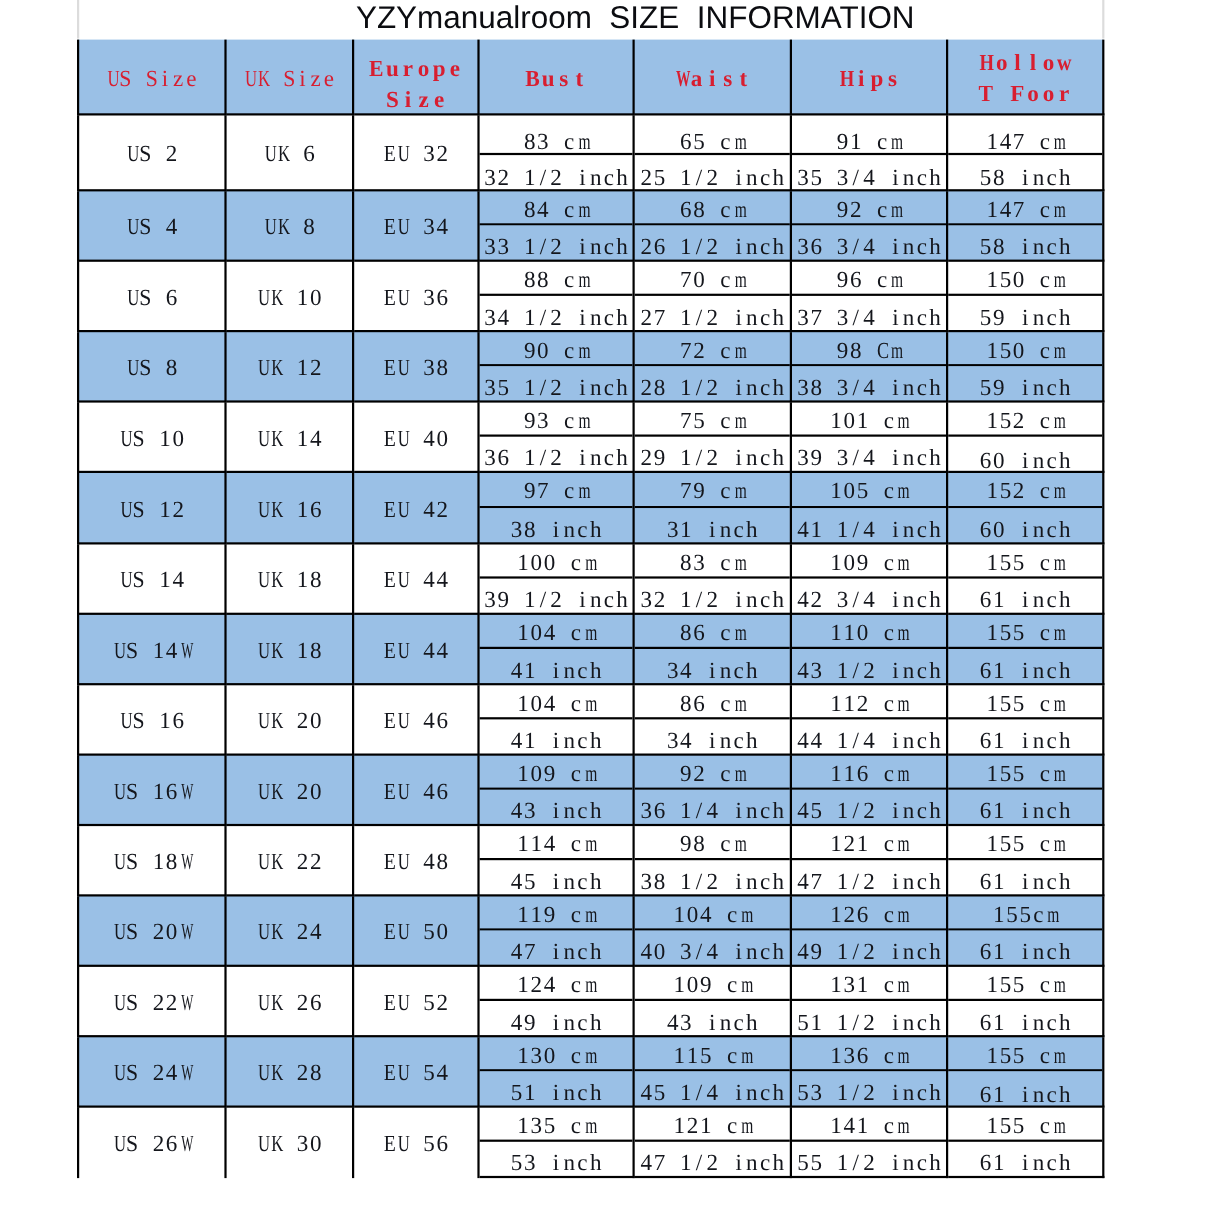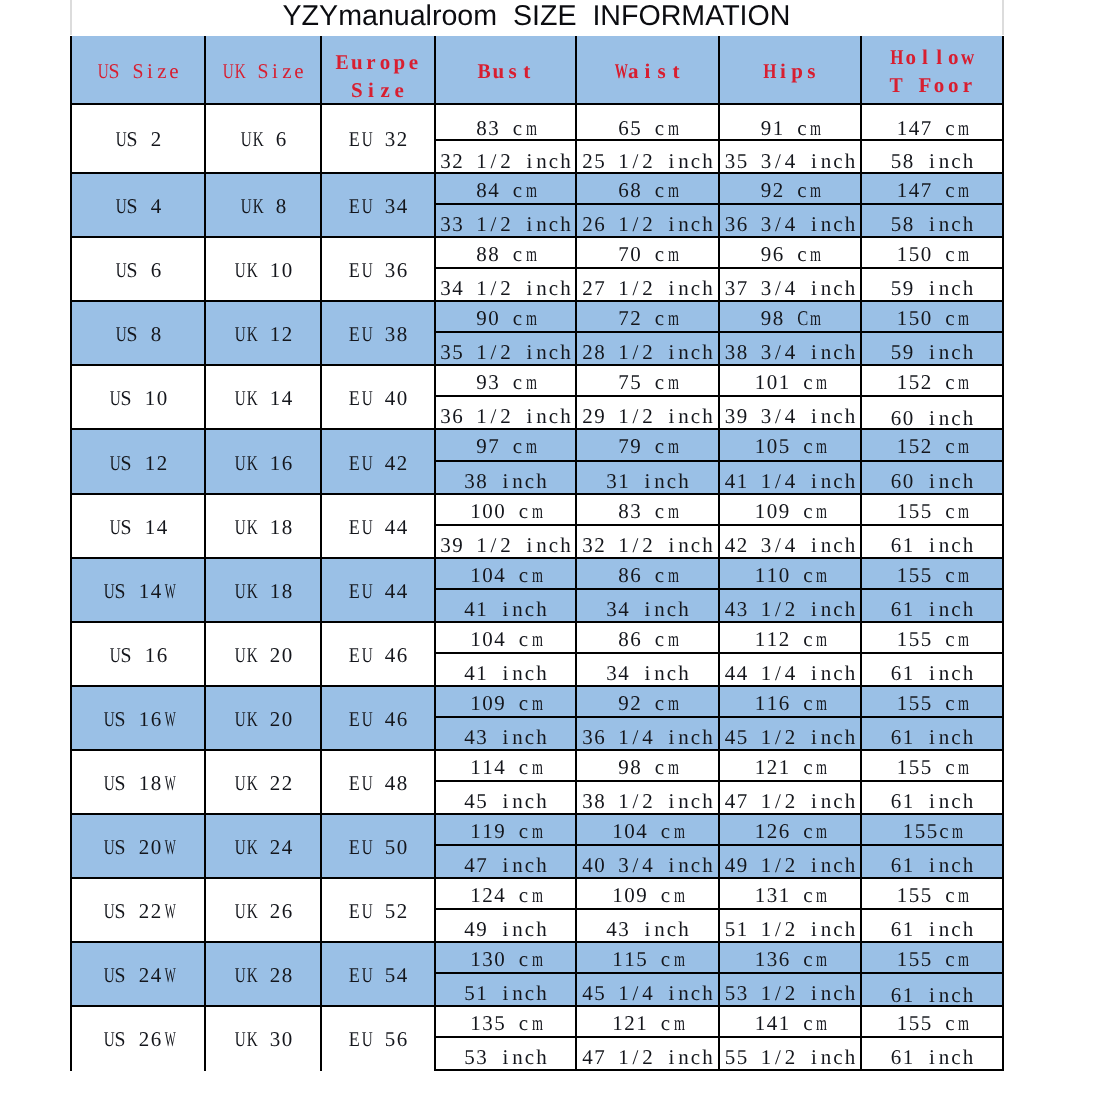--- a/index.html
+++ b/index.html
@@ -39,20 +39,21 @@
     left: 70px;
     top: 0px;
     width: 933px;
     text-align: center;
     font-family: "Liberation Sans", sans-serif;
     font-size: 28.6px;
     line-height: 33px;
     color: #0b0c10;
     letter-spacing: 0px;
     white-space: pre;
+    padding-left: 41px;
   }
 
   .sizetable {
     position: absolute;
     left: 70px;
     top: 36px;
     width: 932px;
     border-collapse: collapse;
     table-layout: fixed;
   }

